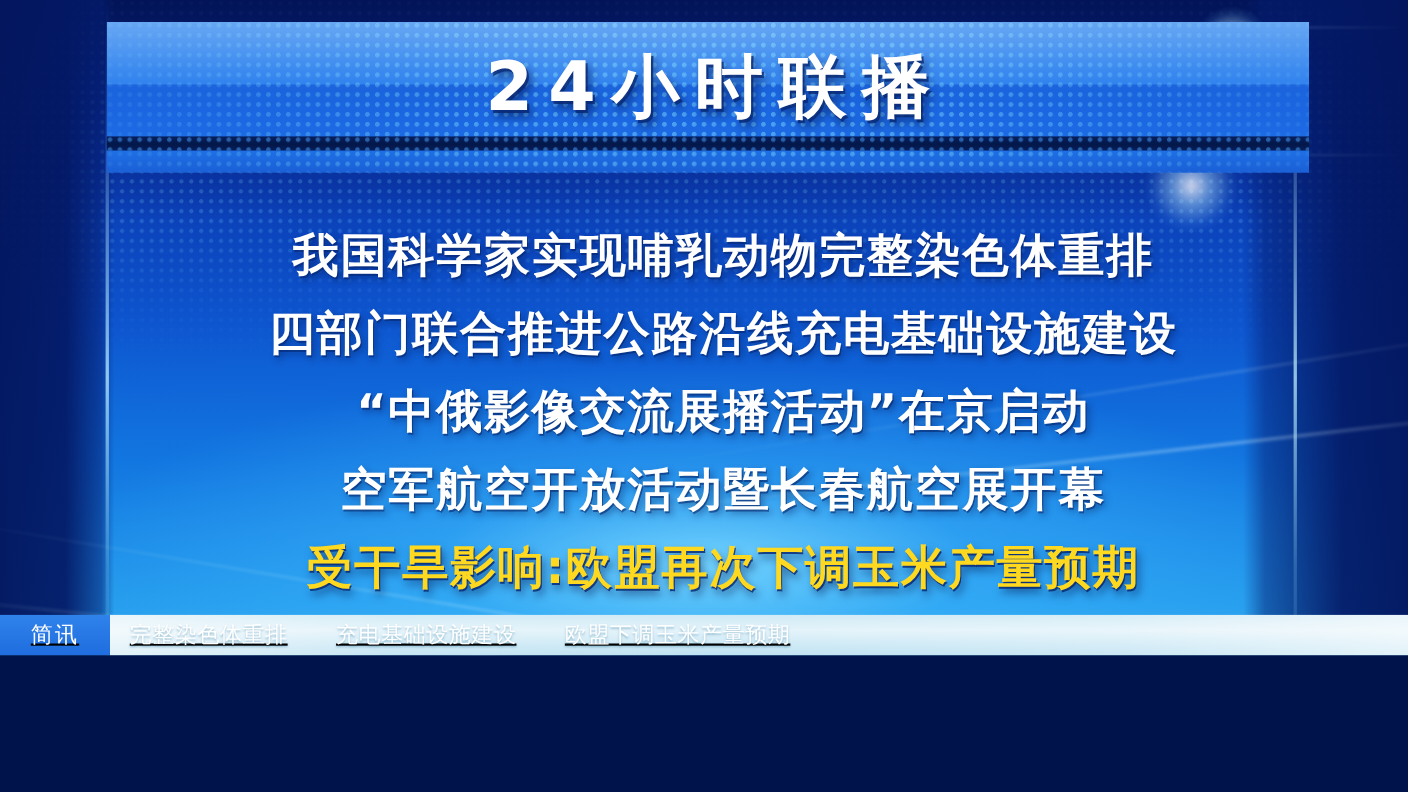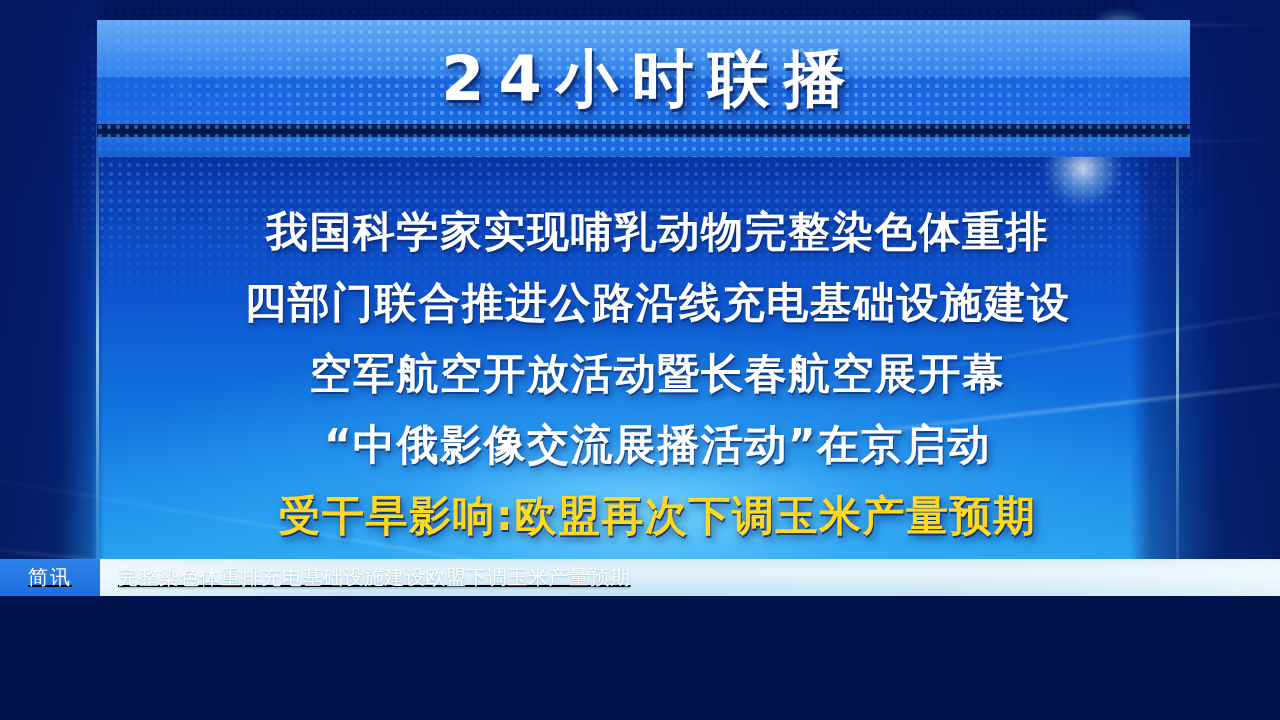--- a/index.html
+++ b/index.html
@@ -244,20 +244,21 @@
     content: "";
     position: absolute; inset: 0;
     background: linear-gradient(90deg, rgba(255,255,255,0.55) 0%, rgba(255,255,255,0.10) 22%, rgba(255,255,255,0.0) 48%, rgba(255,255,255,0.18) 78%, rgba(255,255,255,0.55) 100%);
     pointer-events: none;
   }
   .ticker-items {
     position: relative;
     height: 100%;
     display: flex;
     align-items: center;
+    gap: 44px;
     padding-left: 18px;
     white-space: nowrap;
     z-index: 2;
   }
   .ticker-item {
     font-size: 20px;
     font-weight: 400;
     color: #ffffff;
     letter-spacing: 0.5px;
     text-shadow: 0 1px 2px rgba(90,150,180,0.55);
@@ -303,22 +304,22 @@
   </div>
   <div class="title-band2">
     <div class="tb-dots"></div>
   </div>
 
   <div class="title-text">24小时联播</div>
 
   <div class="headlines">
     <div class="headline center">我国科学家实现哺乳动物完整染色体重排</div>
     <div class="headline center">四部门联合推进公路沿线充电基础设施建设</div>
+    <div class="headline center">“中俄影像交流展播活动”在京启动</div>
     <div class="headline center">空军航空开放活动暨长春航空展开幕</div>
-    <div class="headline center">“中俄影像交流展播活动”在京启动</div>
     <div class="headline center highlight">受干旱影响:欧盟再次下调玉米产量预期</div>
   </div>
 
   <div class="ticker">
     <div class="ticker-badge">简讯</div>
     <div class="ticker-strip">
       <div class="ticker-items">
         <span class="ticker-item">完整染色体重排</span>
         <span class="ticker-item">充电基础设施建设</span>
         <span class="ticker-item">欧盟下调玉米产量预期</span>

